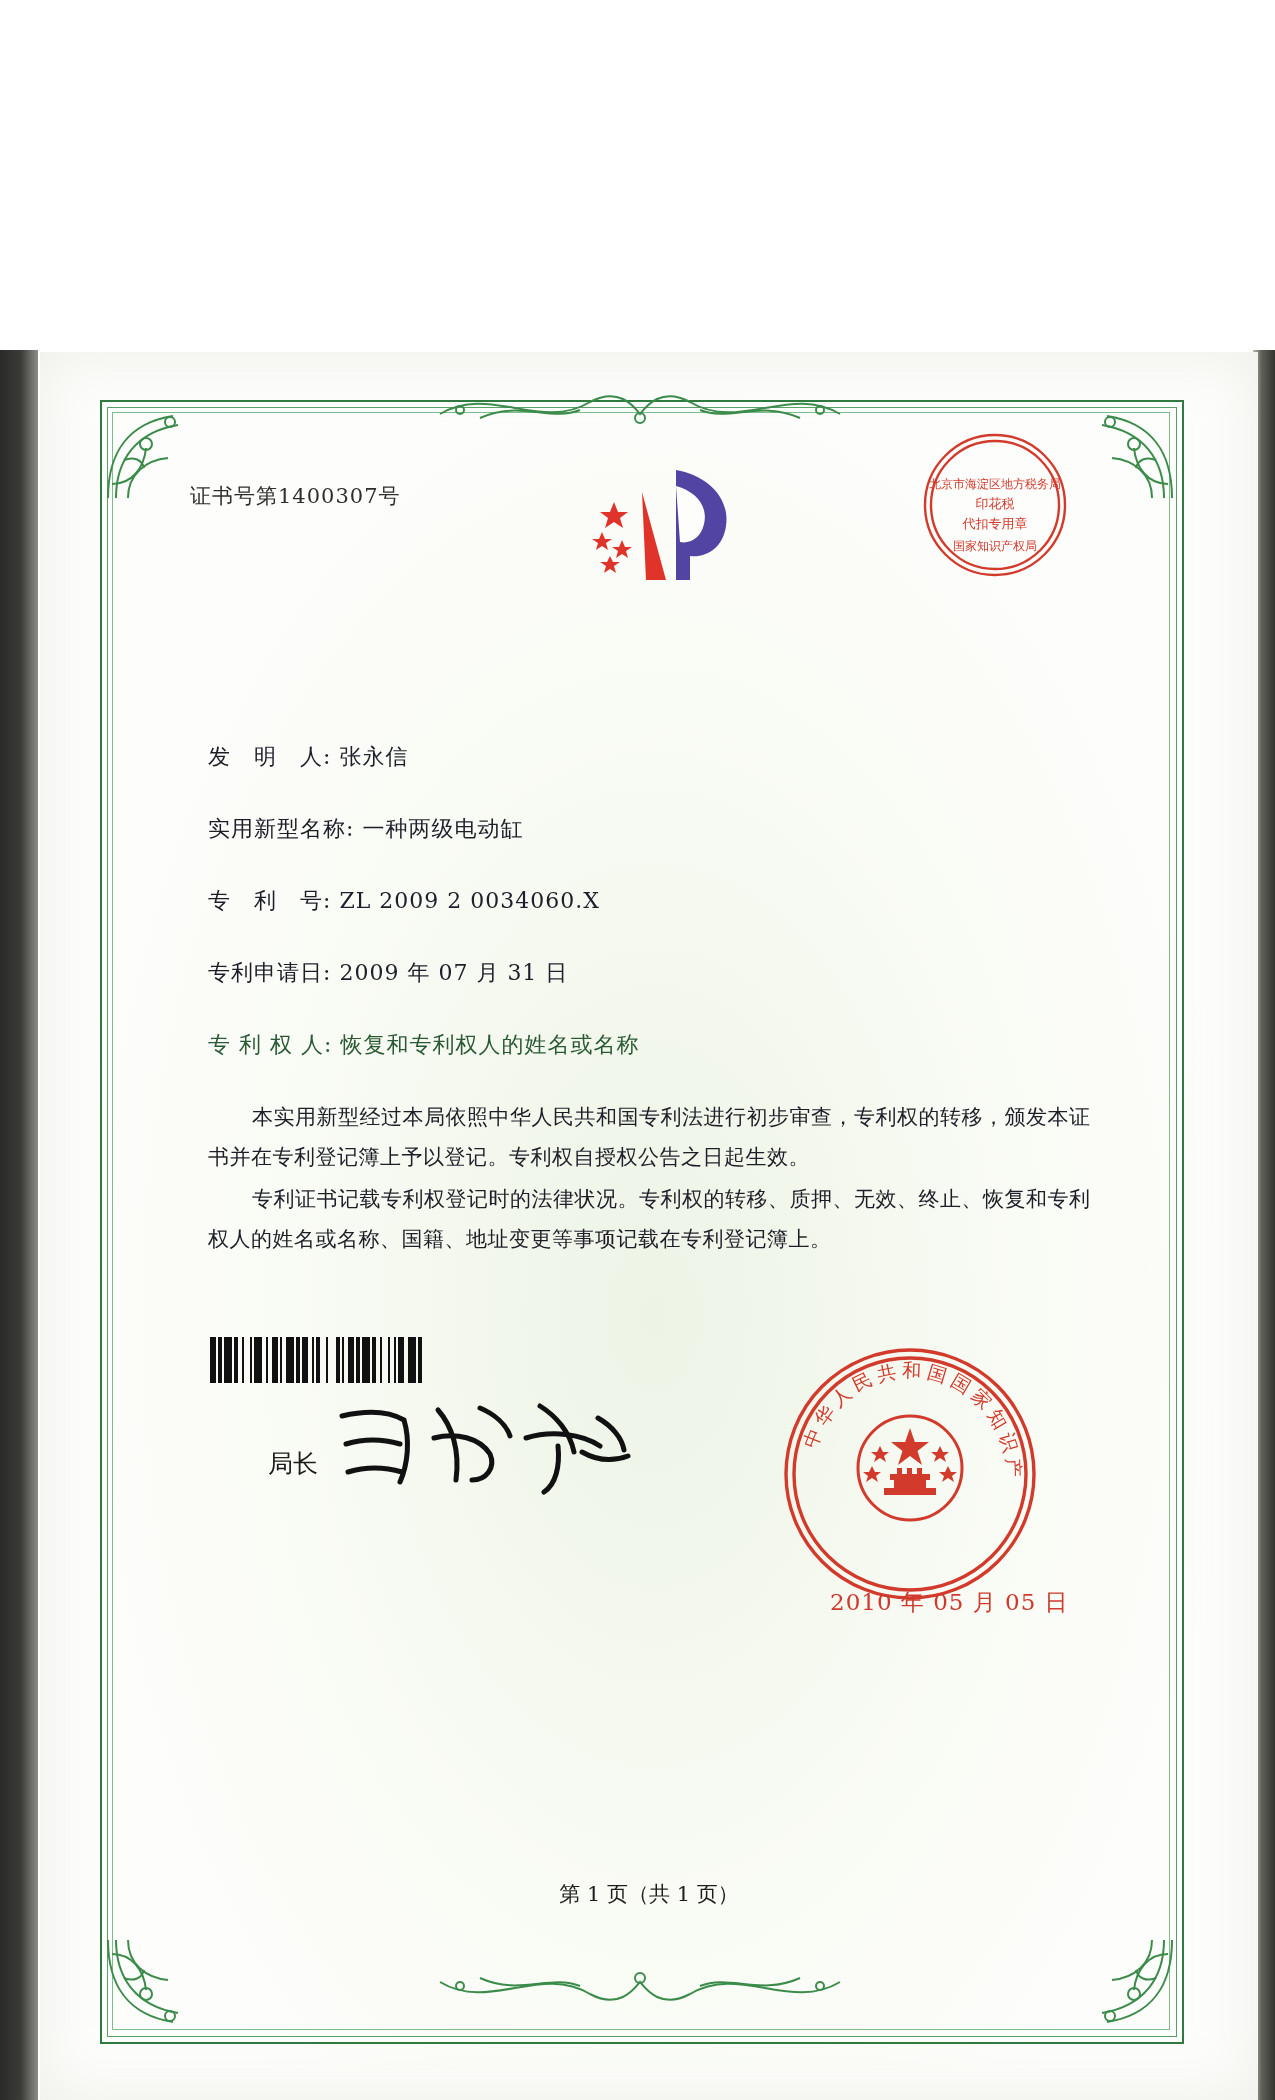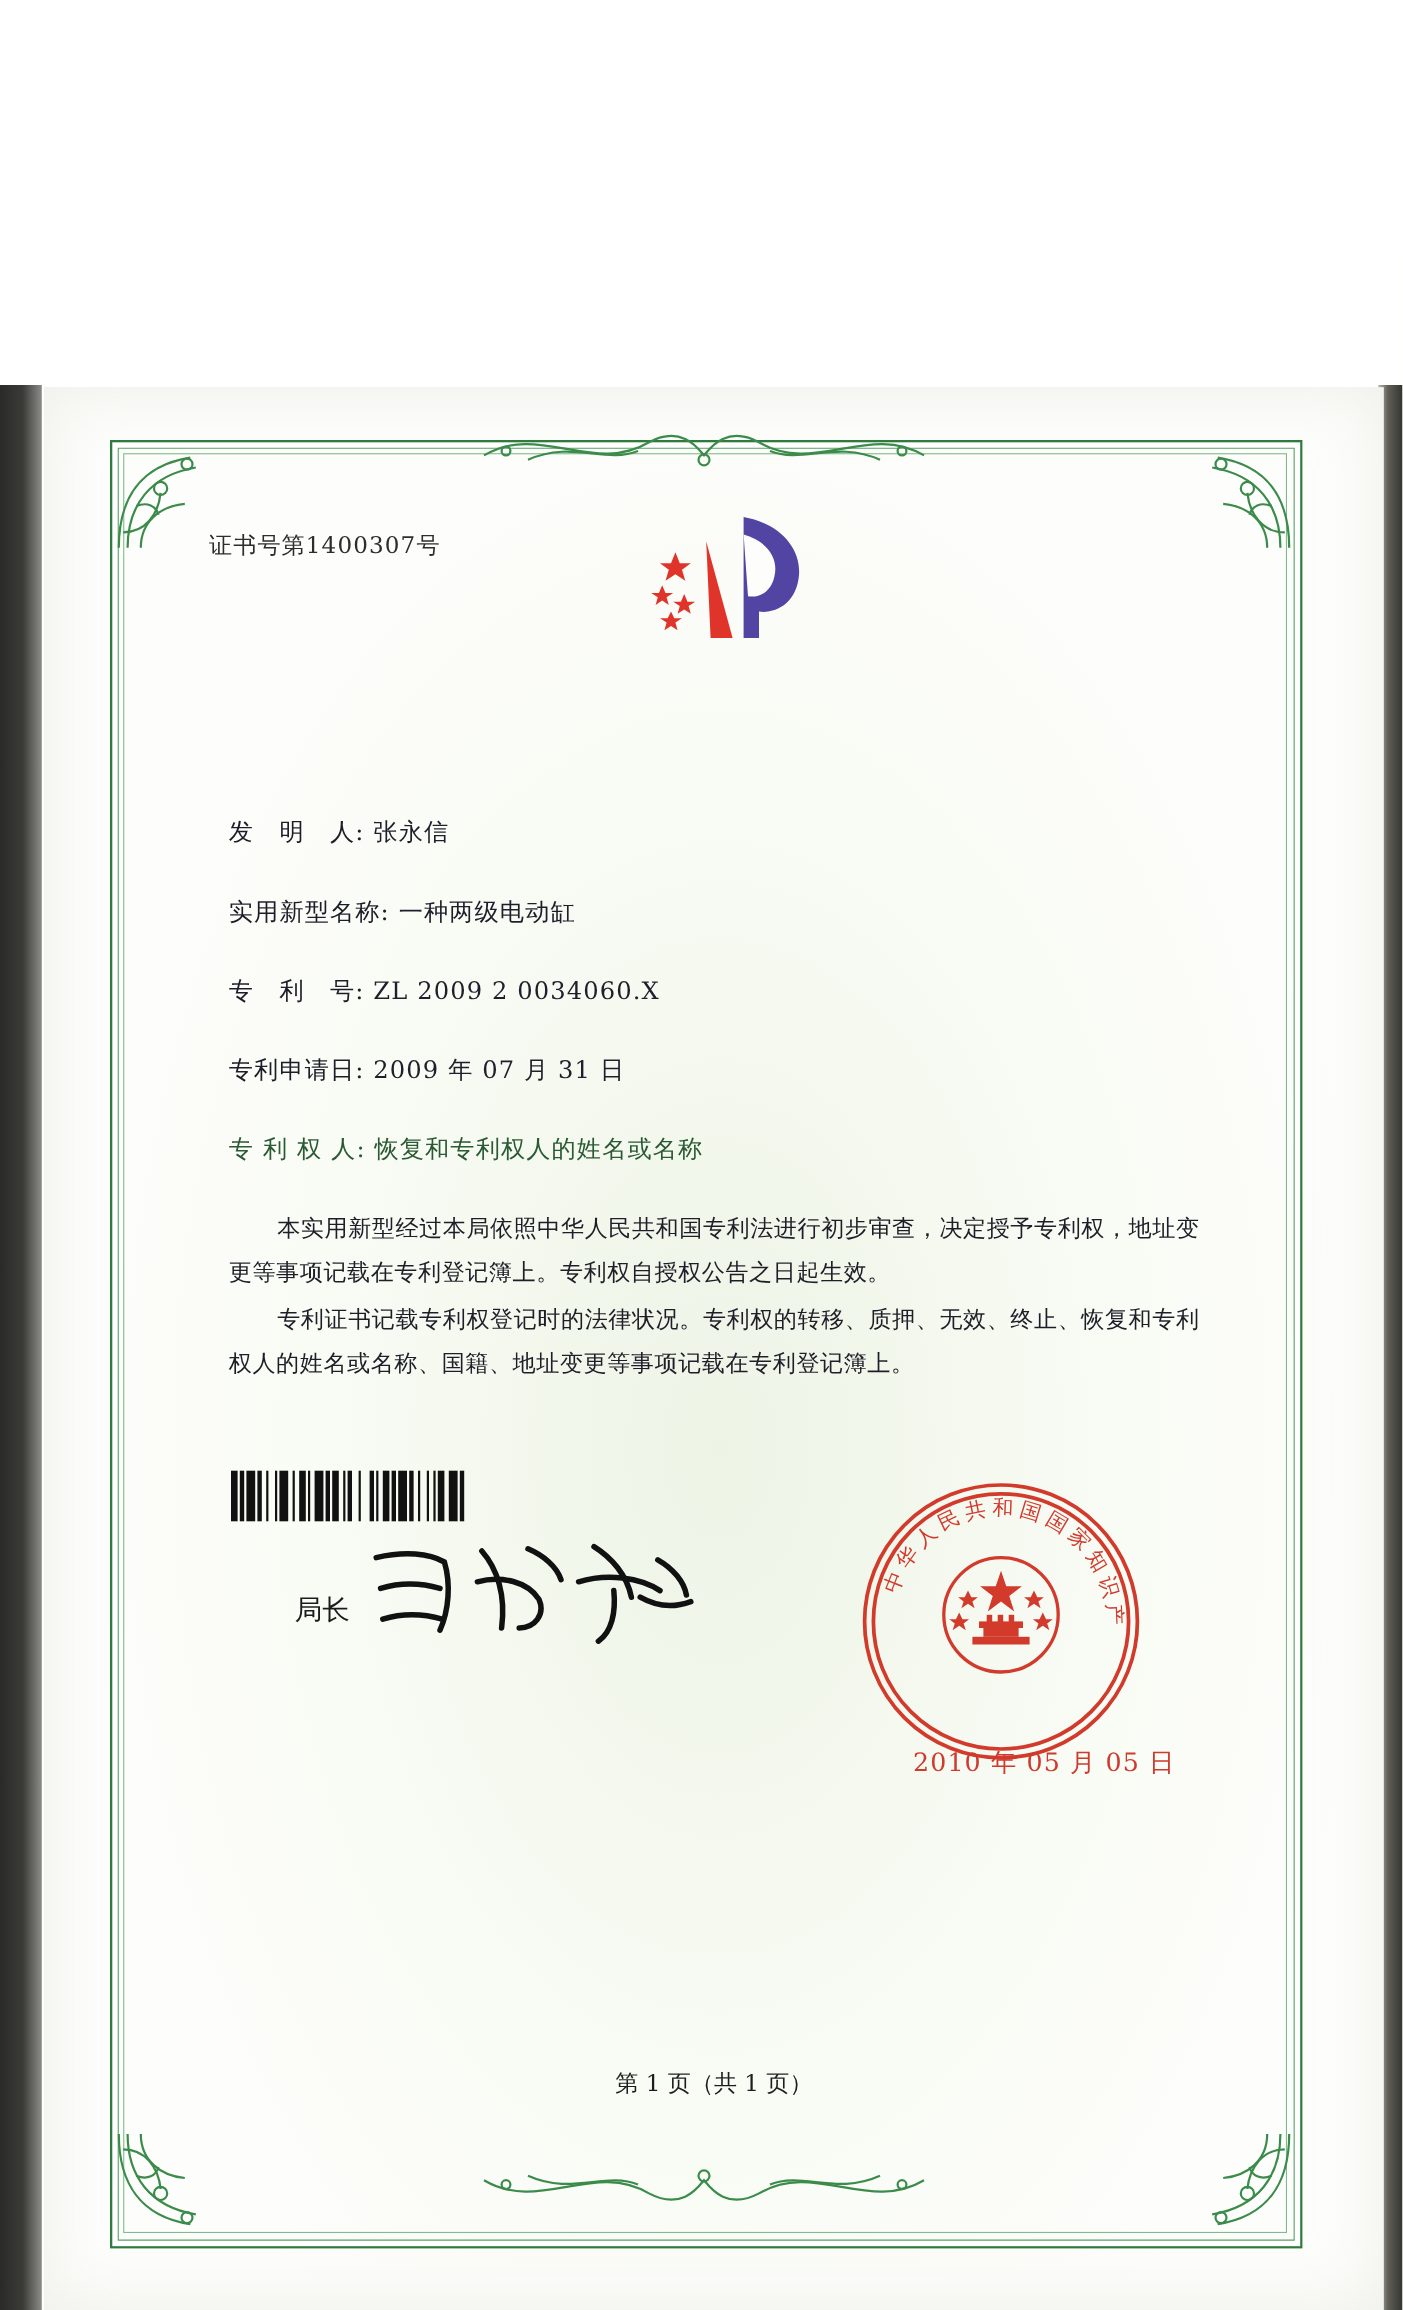--- a/index.html
+++ b/index.html
@@ -317,20 +317,32 @@
         <path d="M62 30 L86 118 L66 118 Z" fill="#e0342a"></path>
         <g fill="#e0342a">
           <polygon points="34,40 38,50 48,50 40,56 43,66 34,60 25,66 28,56 20,50 30,50"></polygon>
           <polygon points="22,70 25,77 32,77 26,81 28,88 22,84 16,88 18,81 12,77 19,77"></polygon>
           <polygon points="42,78 45,85 52,85 46,89 48,96 42,92 36,96 38,89 32,85 39,85"></polygon>
           <polygon points="30,94 33,100 40,100 34,104 36,111 30,107 24,111 26,104 20,100 27,100"></polygon>
         </g>
       </svg>
     </div>
 
+    <div class="seal-small">
+      <svg width="158" height="158" viewBox="0 0 158 158">
+        <g fill="none" stroke="#d23a2c" stroke-width="2.4">
+          <circle cx="79" cy="79" r="70"></circle>
+          <circle cx="79" cy="79" r="64"></circle>
+        </g>
+        <text x="79" y="62" text-anchor="middle" font-size="12" fill="#d23a2c" font-family="'DejaVu Serif',serif">北京市海淀区地方税务局</text>
+        <text x="79" y="82" text-anchor="middle" font-size="13" fill="#d23a2c" font-family="'DejaVu Serif',serif">印花税</text>
+        <text x="79" y="102" text-anchor="middle" font-size="13" fill="#d23a2c" font-family="'DejaVu Serif',serif">代扣专用章</text>
+        <text x="79" y="124" text-anchor="middle" font-size="12" fill="#d23a2c" font-family="'DejaVu Serif',serif">国家知识产权局</text>
+      </svg>
+    </div>
 
 
     <div class="fields">
       <div class="field">
         <span class="lab">发　明　人:</span>
         <span class="val">张永信</span>
       </div>
       <div class="field">
         <span class="lab">实用新型名称:</span>
         <span class="val">一种两级电动缸</span>
@@ -343,21 +355,21 @@
         <span class="lab">专利申请日:</span>
         <span class="val">2009 年 07 月 31 日</span>
       </div>
       <div class="field green">
         <span class="lab">专 利 权 人:</span>
         <span class="val">恢复和专利权人的姓名或名称</span>
       </div>
     </div>
 
     <div class="body-text">
-      <p>本实用新型经过本局依照中华人民共和国专利法进行初步审查，决定授予专利权，地址变更等事项记载在专利登记簿上。专利权自授权公告之日起生效。</p>
+      <p>本实用新型经过本局依照中华人民共和国专利法进行初步审查，专利权的转移，颁发本证书并在专利登记簿上予以登记。专利权自授权公告之日起生效。</p>
       <p>专利证书记载专利权登记时的法律状况。专利权的转移、质押、无效、终止、恢复和专利权人的姓名或名称、国籍、地址变更等事项记载在专利登记簿上。</p>
     </div>
 
     <div class="barcode" id="barcode"><span style="width:6px"></span><span style="width:2px;background:transparent"></span><span style="width:4px"></span><span style="width:2px;background:transparent"></span><span style="width:8px"></span><span style="width:2px;background:transparent"></span><span style="width:4px"></span><span style="width:4px;background:transparent"></span><span style="width:2px"></span><span style="width:6px;background:transparent"></span><span style="width:2px"></span><span style="width:2px;background:transparent"></span><span style="width:8px"></span><span style="width:4px;background:transparent"></span><span style="width:2px"></span><span style="width:4px;background:transparent"></span><span style="width:6px"></span><span style="width:2px;background:transparent"></span><span style="width:2px"></span><span style="width:4px;background:transparent"></span><span style="width:8px"></span><span style="width:2px;background:transparent"></span><span style="width:4px"></span><span style="width:2px;background:transparent"></span><span style="width:6px"></span><span style="width:4px;background:transparent"></span><span style="width:2px"></span><span style="width:2px;background:transparent"></span><span style="width:4px"></span><span style="width:6px;background:transparent"></span><span style="width:2px"></span><span style="width:8px;background:transparent"></span><span style="width:4px"></span><span style="width:2px;background:transparent"></span><span style="width:2px"></span><span style="width:4px;background:transparent"></span><span style="width:6px"></span><span style="width:2px;background:transparent"></span><span style="width:4px"></span><span style="width:2px;background:transparent"></span><span style="width:8px"></span><span style="width:2px;background:transparent"></span><span style="width:4px"></span><span style="width:4px;background:transparent"></span><span style="width:2px"></span><span style="width:6px;background:transparent"></span><span style="width:2px"></span><span style="width:4px;background:transparent"></span><span style="width:2px"></span><span style="width:2px;background:transparent"></span><span style="width:6px"></span><span style="width:4px;background:transparent"></span><span style="width:8px"></span><span style="width:2px;background:transparent"></span><span style="width:4px"></span><span style="width:2px;background:transparent"></span></div>
 
     <div class="sig-label">局长</div>
     <div class="sig-mark">
       <svg width="320" height="110" viewBox="0 0 320 110">
         <g fill="none" stroke="#111" stroke-width="5" stroke-linecap="round">
           <path d="M12 24 C38 18 60 20 74 28 C80 48 78 72 70 90"></path>

